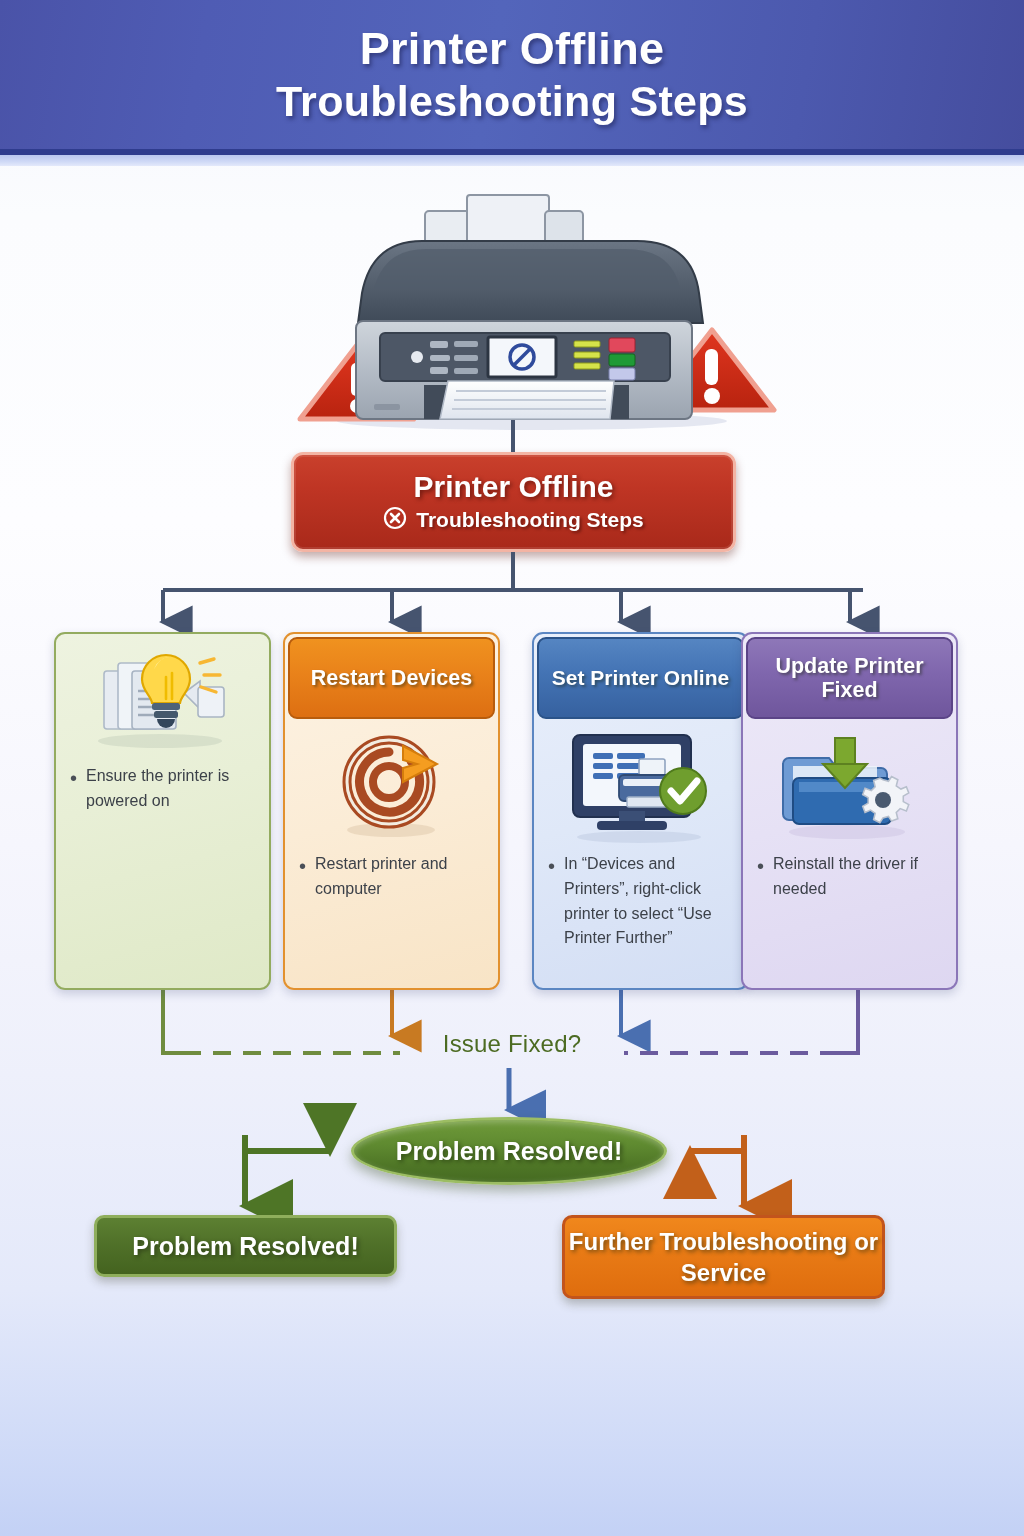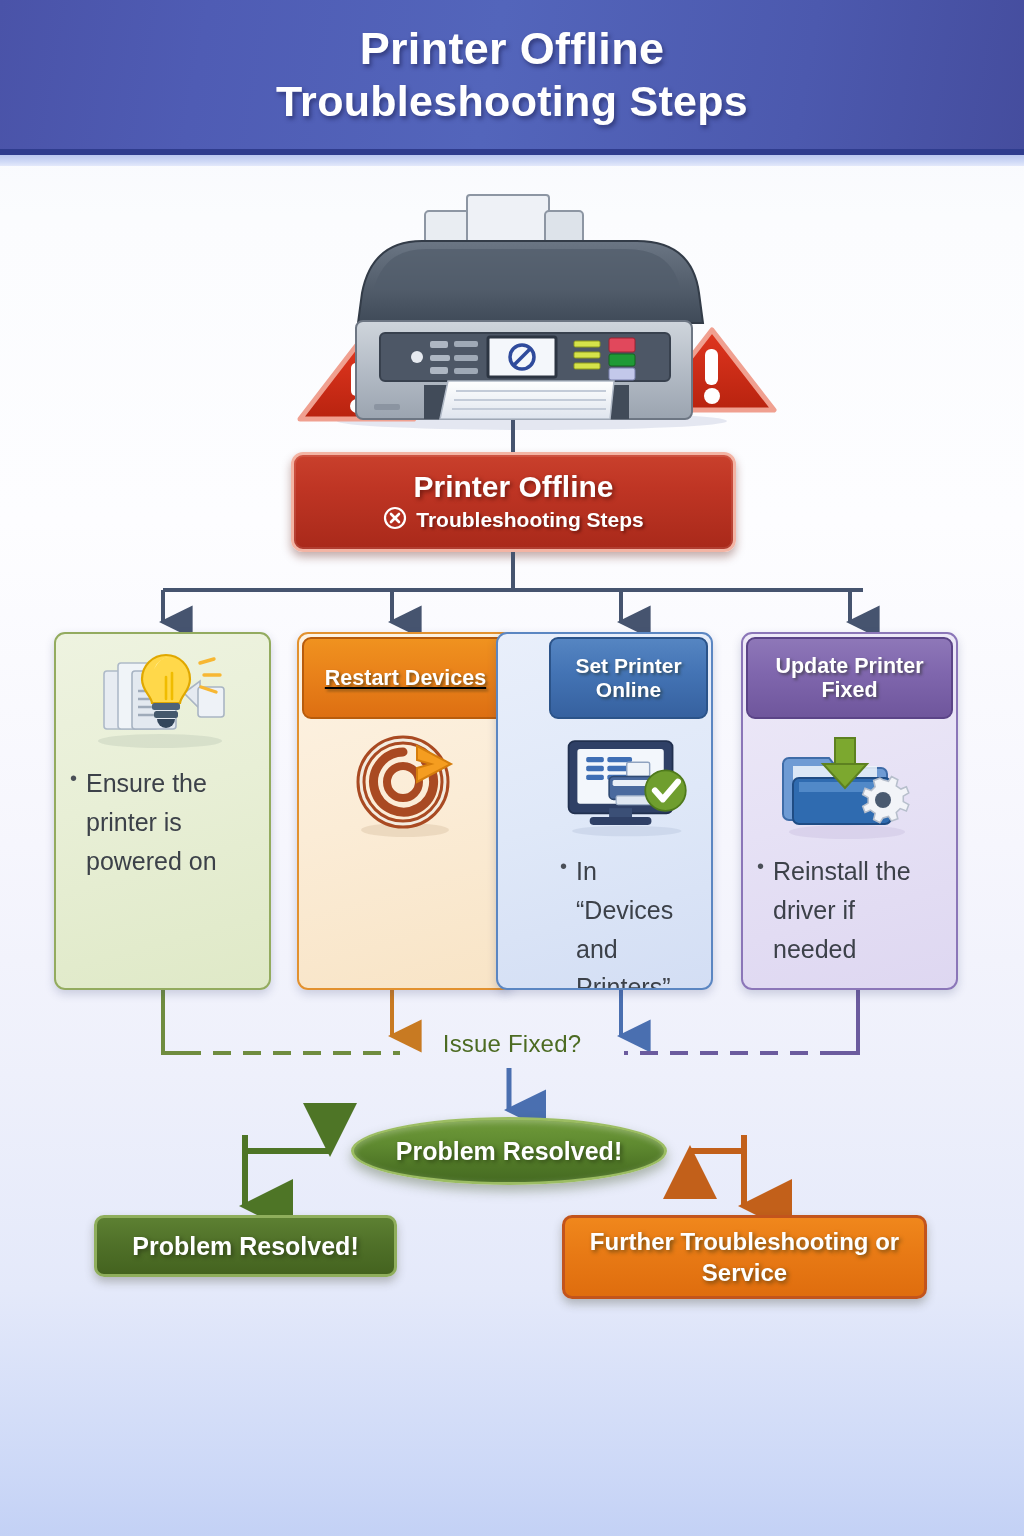--- a/index.html
+++ b/index.html
@@ -73,44 +73,44 @@
   }
   .card .card-head span{
     color:#fff; font-weight:bold; font-size:21.5px; line-height:1.12;
     text-shadow: 2px 2px 3px rgba(30,40,20,.5);
   }
   .card-body{ padding:6px 12px 10px 12px; }
   .icon-area{ height:118px; display:flex; align-items:center; justify-content:center; }
   ul.bullets{ list-style:none; margin-top:6px; }
   ul.bullets li{
     position:relative; padding-left:18px; margin-bottom:16px;
-    font-size:25px; line-height:1.55; color:#3c4149;
+    font-size:16px; line-height:1.55; color:#3c4149;
   }
   ul.bullets li::before{
     content:"•"; position:absolute; left:2px; top:-1px; font-size:20px; color:#4a4f57;
   }
 
   
   #card-check{ left:54px;
     background: linear-gradient(165deg,#eef3e0 0%, #e8efd6 45%, #dfe9c7 100%);
     border:2px solid #93ab5f; }
   #card-check .card-head{ background: linear-gradient(180deg,#7fa341 0%,#6f9338 45%,#5d7c2b 100%);
     border:2px solid #4e6b22; }
 
   
-  #card-restart{ left:297px;
+  #card-restart{ left:283px;
     background: linear-gradient(165deg,#fdf3e4 0%, #fbecd6 50%, #f8e4c6 100%);
-    border:2px solid #e2912f;text-decoration:underline; }
+    border:2px solid #e2912f; }
   #card-restart .card-head{ background: linear-gradient(180deg,#f0921f 0%,#e9821a 45%,#dd6f12 100%);
     border:2px solid #b85c0c; }
 
   
-  #card-online{ left:496px;
+  #card-online{ left:532px;
     background: linear-gradient(165deg,#e9effb 0%, #dfe8f8 50%, #d3def4 100%);
-    border:2px solid #5b86c2;padding-left:48px; }
+    border:2px solid #5b86c2; }
   #card-online .card-head{ background: linear-gradient(180deg,#5585c2 0%,#4373b4 45%,#36619f 100%);
     border:2px solid #2b5389; }
   #card-online .card-head span{ font-size:21px; }
 
   
   #card-driver{ left:741px;
     background: linear-gradient(165deg,#eeeaf8 0%, #e6e1f5 50%, #ded7f1 100%);
     border:2px solid #8b76b8; }
   #card-driver .card-head{ background: linear-gradient(180deg,#8e77b8 0%,#7f66ad 45%,#6f569c 100%);
     border:2px solid #5b4487; }
@@ -138,21 +138,21 @@
     text-align:center; box-shadow:0 5px 10px rgba(60,60,40,.3);
   }
   .outcome span{ color:#fff; font-weight:bold; text-shadow:2px 2px 4px rgba(30,40,15,.6); }
   #outcome-resolved{
     left:94px; top:1215px; width:303px; height:62px;
     background: linear-gradient(180deg,#5d8032 0%,#507129 45%,#44631f 100%);
     border:3px solid #8fae5c;
   }
   #outcome-resolved span{ font-size:25px; }
   #outcome-further{
-    left:562px; top:1215px; width:365px; height:84px;
+    left:562px; top:1215px; width:323px; height:84px;
     background: linear-gradient(180deg,#f0871c 0%,#e87a15 45%,#df6d0e 100%);
     border:3px solid #c2541c;
   }
   #outcome-further span{ font-size:24px; line-height:1.3; }
 </style>
 </head>
 <body>
 
 <div id="stage">
 
@@ -358,20 +358,23 @@
       <div class="icon-area">
         <svg width="118" height="106" viewBox="0 0 118 106">
           <ellipse cx="58" cy="96" rx="44" ry="7" fill="#e2cdb0" opacity=".6"></ellipse>
           <circle cx="56" cy="48" r="42" fill="none" stroke="#a94a22" stroke-width="9"></circle>
           <circle cx="56" cy="48" r="42" fill="none" stroke="#f3ece0" stroke-width="3"></circle>
           <path d="M56 18 a30 30 0 1 0 22 9" fill="none" stroke="#a94a22" stroke-width="9" stroke-linecap="round"></path>
           <circle cx="56" cy="48" r="16" fill="none" stroke="#a94a22" stroke-width="8"></circle>
           <path d="M70 12 L104 30 L70 48 L70 34 L84 30 L70 26 Z" fill="#f59d20" stroke="#d57d0c" stroke-width="2"></path>
         </svg>
       </div>
+      <ul class="bullets">
+        <li>Restart printer and computer</li>
+      </ul>
     </div>
   </div>
 
   <div class="card" id="card-online">
     <div class="card-head">
       <span>Set Printer Online</span>
     </div>
     <div class="card-body">
       <div class="icon-area">
         <svg width="160" height="116" viewBox="0 0 160 116">

